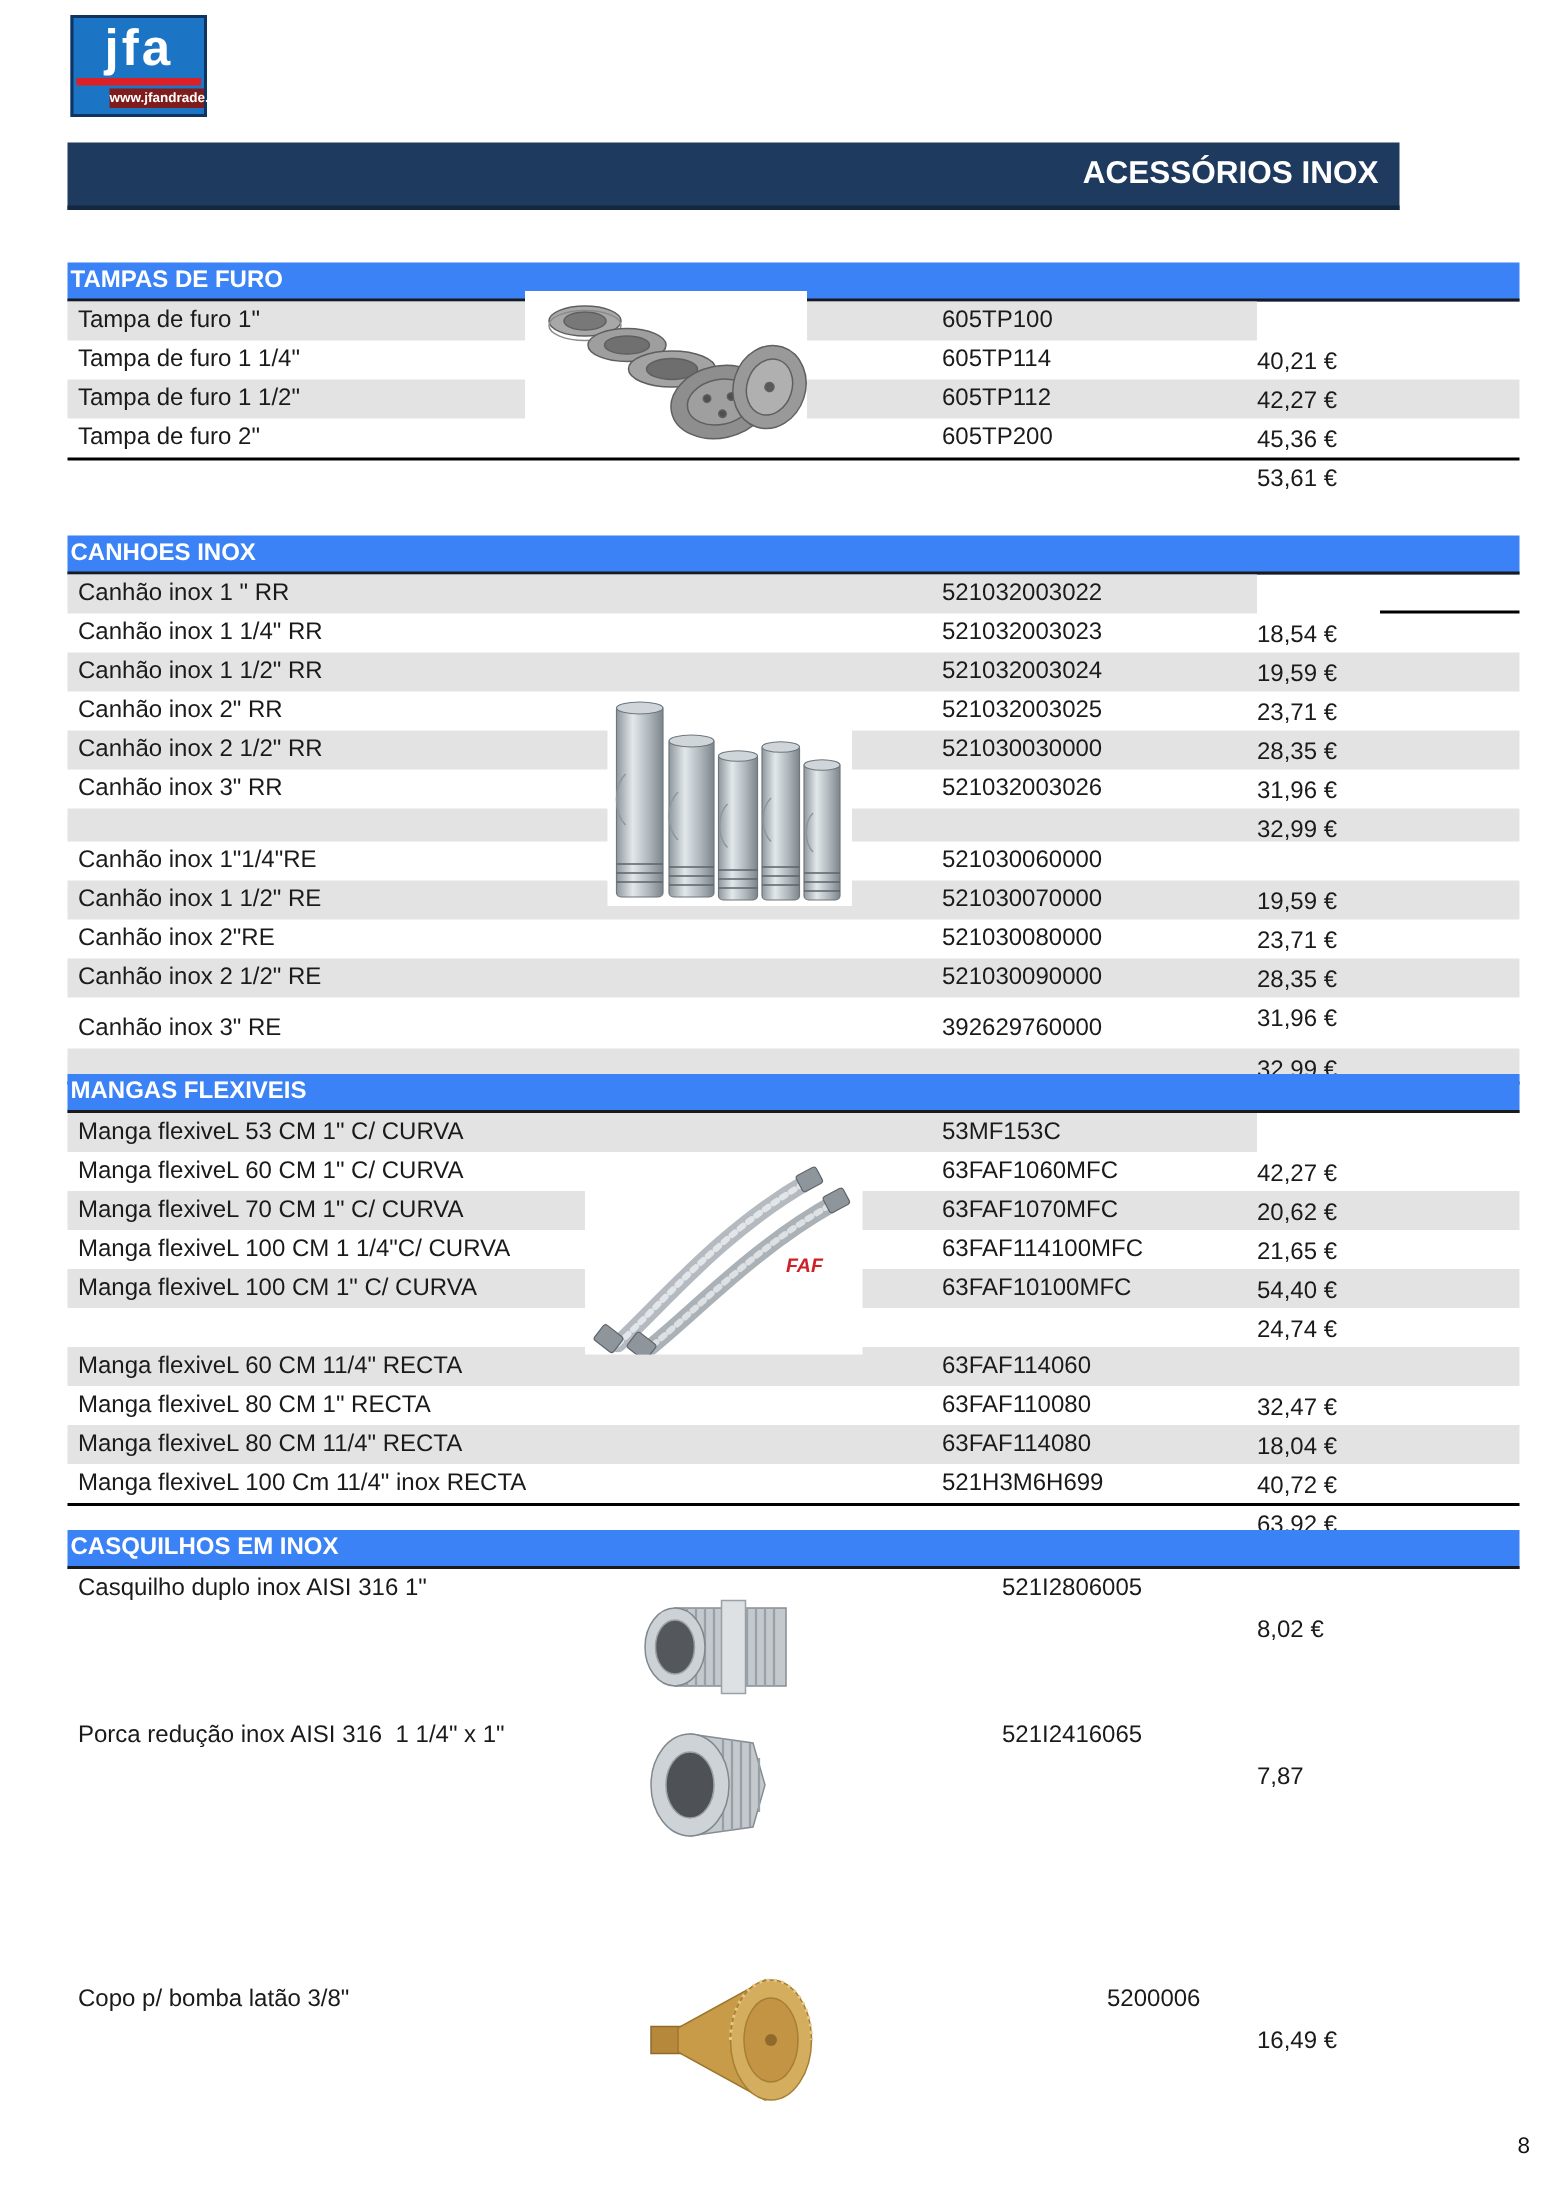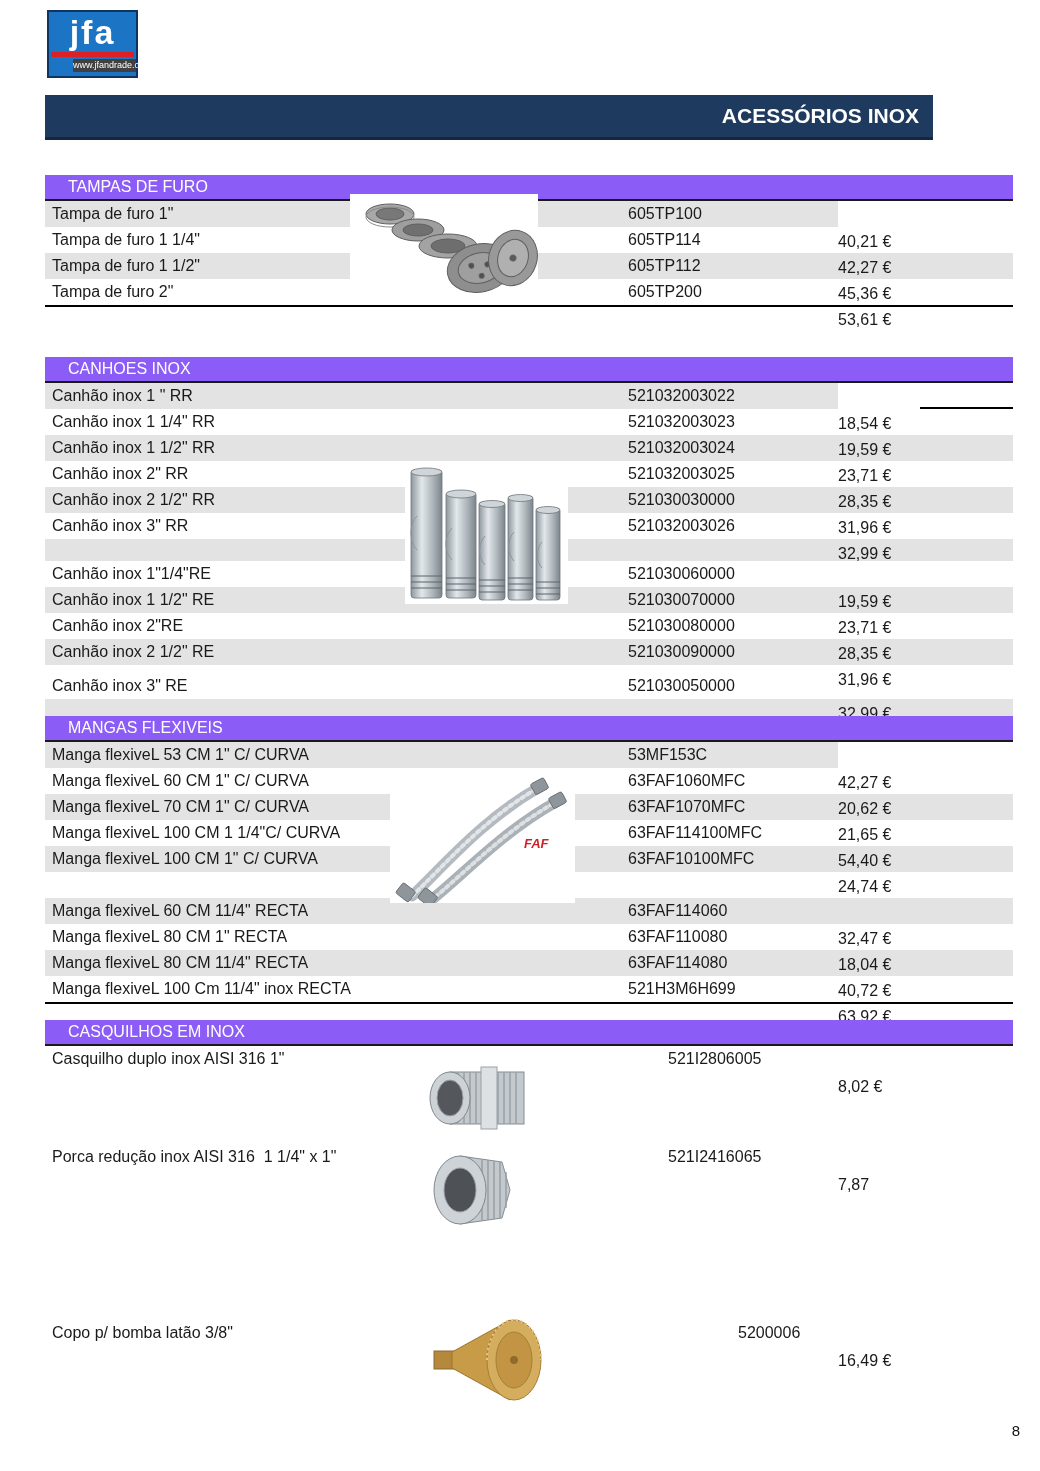--- a/index.html
+++ b/index.html
@@ -3,32 +3,32 @@
 <meta charset="utf-8">
 <style>
   html,body{margin:0;padding:0;}
   body{width:1040px;height:1471px;background:#fff;font-family:"Liberation Sans",sans-serif;}
   .page{position:relative;width:1040px;height:1471px;background:#fff;overflow:hidden;}
 
   
   .logo{position:absolute;left:47px;top:10px;width:91px;height:68px;background:#1b74c4;border:2px solid #10335f;box-sizing:border-box;}
   .logo-jfa{color:#fff;font-weight:bold;font-size:34px;line-height:40px;text-align:center;letter-spacing:2px;}
   .logo-red{height:5px;background:#dd1f26;margin:0 2px;}
-  .logo-url{color:#fff;font-weight:normal;font-size:9px;text-align:center;line-height:13px;background:#404040;margin-top:2px;margin-left:24px;}
+  .logo-url{color:#fff;font-weight:bold;font-size:9px;text-align:center;line-height:13px;background:#7f1d1d;margin-top:2px;margin-left:24px;}
 
   
   .title-bar{position:absolute;left:45px;top:95px;width:888px;height:45px;background:#1e3a5e;
     border-bottom:3px solid #132741;box-sizing:border-box;color:#fff;font-weight:bold;font-size:21px;
     text-align:right;line-height:42px;padding-right:14px;}
 
   
   .sec{position:absolute;left:45px;width:968px;z-index:1;}
   .sec.bordered{border-bottom:2px solid #000;}
-  .hdr{height:24px;line-height:24px;background:#8b5cf6;color:#fff;font-weight:normal;font-size:16px;
-    padding-left:23px;border-bottom:2px solid #1a1a1a;}
+  .hdr{height:24px;line-height:24px;background:#3b82f6;color:#fff;font-weight:bold;font-size:16px;
+    padding-left:2px;border-bottom:2px solid #1a1a1a;}
   .sec.copo .hdr{color:#111;font-size:15px;height:26px;line-height:26px;border-bottom:1px solid #555;}
   .row{display:flex;height:26px;line-height:26px;font-size:16px;color:#1a1a1a;}
   .c-name{width:583px;padding-left:7px;box-sizing:border-box;white-space:pre;overflow:hidden;}
   .c-code{width:210px;box-sizing:border-box;}
   .c-price{width:82px;text-align:left;margin-top:28px;}
   .c-tail{flex:1;}
   .row.shaded{background:#e3e3e3;}
   .row.cut .c-name,.row.cut .c-code,.row.cut .c-price{background:#e3e3e3;}
   .c-tail.uline{border-bottom:2px solid #000;}
   .spacer.h26{height:26px}.spacer.h22{height:22px}.spacer.h8{height:8px}.spacer.h72{height:72px}.spacer.h24{height:24px}
@@ -142,21 +142,21 @@
       </div>
       <div class="row shaded">
         <span class="c-name">Canhão inox 2 1/2" RE</span>
         <span class="c-code">521030090000</span>
         <span class="c-price">31,96 €</span>
         <span class="c-tail"></span>
       </div>
       <div class="row spacer h8"></div>
       <div class="row">
         <span class="c-name">Canhão inox 3" RE</span>
-        <span class="c-code">521030050000</span>
+        <span class="c-code">392629760000</span>
         <span class="c-price">32,99 €</span>
         <span class="c-tail"></span>
       </div>
       <div class="row spacer h22 shaded"></div>
     </section>
   <section class="sec bordered" style="top:716px">
       <div class="hdr">MANGAS FLEXIVEIS</div>
       <div class="row cut">
         <span class="c-name">Manga flexiveL 53 CM 1" C/ CURVA</span>
         <span class="c-code">53MF153C</span>

